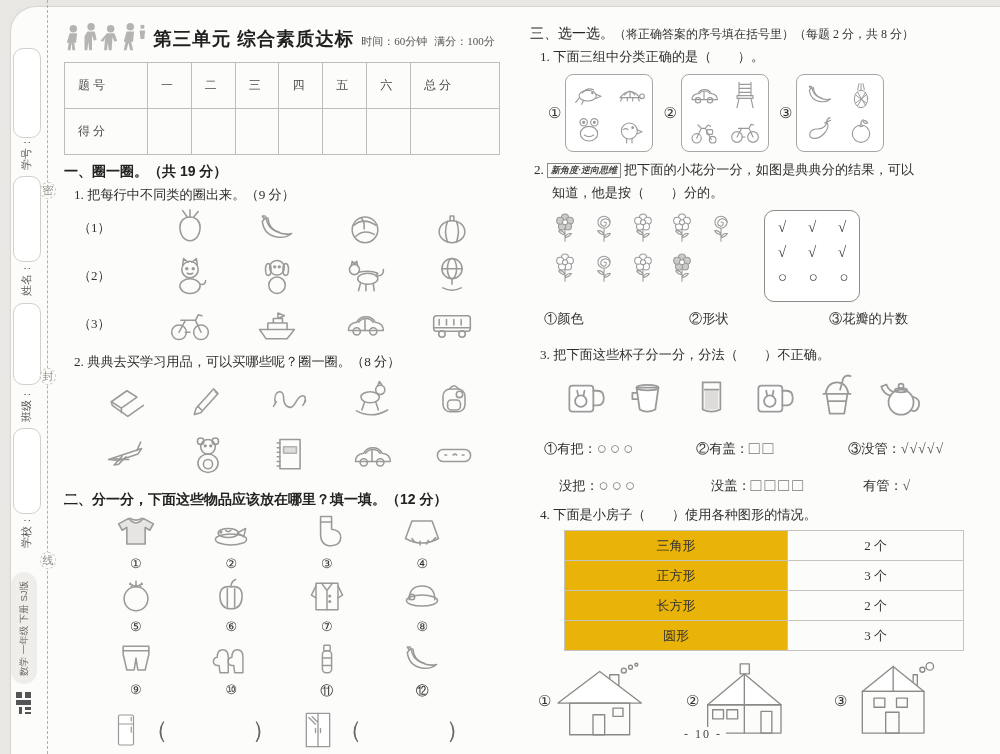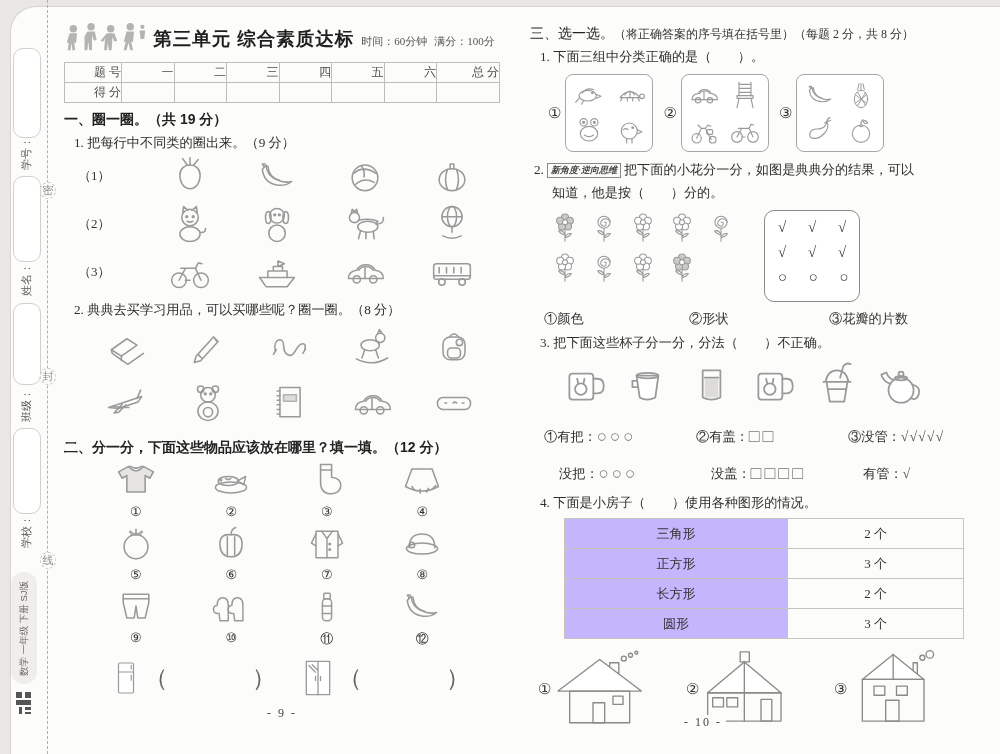--- a/index.html
+++ b/index.html
@@ -21,21 +21,21 @@
   .brand-logo{position:absolute;left:13px;top:690px;width:22px;height:26px}
   
   .lcol{position:absolute;left:64px;top:20px;width:436px}
   .rcol{position:absolute;left:530px;top:24px;width:444px}
   .hdr{display:flex;align-items:center}
   .kids{width:84px;height:36px;flex:0 0 auto}
   .titleline{flex:1;display:flex;align-items:baseline;justify-content:center;gap:7px}
   .title{font-family:"Liberation Sans",sans-serif;font-weight:bold;font-size:18.5px;color:#1f1f1f;letter-spacing:1px}
   .meta{font-size:11px;color:#555}
   table.score{width:100%;border-collapse:collapse;margin-top:6px}
-  table.score td{border:1px solid #bfbdb8;height:19px;text-align:right;font-size:12px;color:#4a4a4a;padding:0}
+  table.score td{border:1px solid #bfbdb8;height:19px;text-align:left;font-size:12px;color:#4a4a4a;padding:13px}
   table.score td.c0{width:56px}
   table.score td.c7{width:62px}
   .sec-title{font-family:"Liberation Sans",sans-serif;font-weight:bold;font-size:14px;color:#222;margin-top:8px}
   .qtext{font-size:13.2px;margin-top:5px;padding-left:10px;color:#2e2e2e}
   .ic{width:44px;height:44px;flex:0 0 auto}
   .icrow{display:flex;align-items:center;justify-content:space-between;padding:1px 26px 1px 4px;height:46px}
   .rowlabel{width:46px;font-size:13px;padding-left:10px;flex:0 0 auto}
   .icrow5{display:flex;align-items:center;justify-content:space-between;padding:3px 24px 3px 40px;height:50px}
   .s2grid{display:grid;grid-template-columns:repeat(4,1fr);padding:2px 30px 0 24px;row-gap:2px}
   .s2cell{display:flex;flex-direction:column;align-items:center}
@@ -67,21 +67,21 @@
   .cup-ic{width:50px;height:54px}
   .q3opts{display:grid;grid-template-columns:152px 152px 136px;margin-top:12px;padding-left:14px;row-gap:12px}
   .q3line{display:flex;align-items:center;height:25px}
   .q3line.ind{padding-left:15px}
   .olabel{font-size:13.2px;color:#2e2e2e}
   .omark{font-size:17px;letter-spacing:3px;color:#7c7a76}
   .sqmark{font-size:18px;letter-spacing:3px;color:#7c7a76}
   .ckmark{font-size:14px;letter-spacing:1px;color:#55534f}
   table.shapes{border-collapse:collapse;margin:6px 0 0 34px;width:400px}
   table.shapes td{border:1px solid #c6c4bf;height:27px;text-align:center;font-size:13px;color:#333}
-  table.shapes td.sh{background:#c4b5fd;width:220px}
+  table.shapes td.sh{background:#eab308;width:220px}
   .houses{display:flex;align-items:flex-start;gap:8px;margin-top:10px;padding-left:8px;position:relative}
   .house-item{display:flex;align-items:center;gap:2px;flex:1}
   .house{width:100px;height:80px}
   .pgnum2{position:absolute;left:150px;top:66px;font-size:12px;color:#444;letter-spacing:2px;background:#fcfcfa;padding:0 4px}
 </style>
 </head>
 <body>
 
 <svg width="0" height="0" style="position:absolute" aria-hidden="true">
 <defs>
@@ -858,21 +858,21 @@
       <div class="rbrow">○ ○ ○</div>
     </div>
   </div>
 
   <div class="optrow">
     <span class="o1">①颜色</span>
     <span class="o2">②形状</span>
     <span>③花瓣的片数</span>
   </div>
 
-  <div class="qtext" style="margin-top:6px">3. 把下面这些杯子分一分，分法（　　）不正确。</div>
+  <div class="qtext" style="margin-top:18px">3. 把下面这些杯子分一分，分法（　　）不正确。</div>
   <div class="cups">
     <svg class="cup-ic">
         <use href="#mug" xlink:href="#mug"></use>
       </svg>
     <svg class="cup-ic">
         <use href="#cup" xlink:href="#cup"></use>
       </svg>
     <svg class="cup-ic">
         <use href="#glass" xlink:href="#glass"></use>
       </svg>

